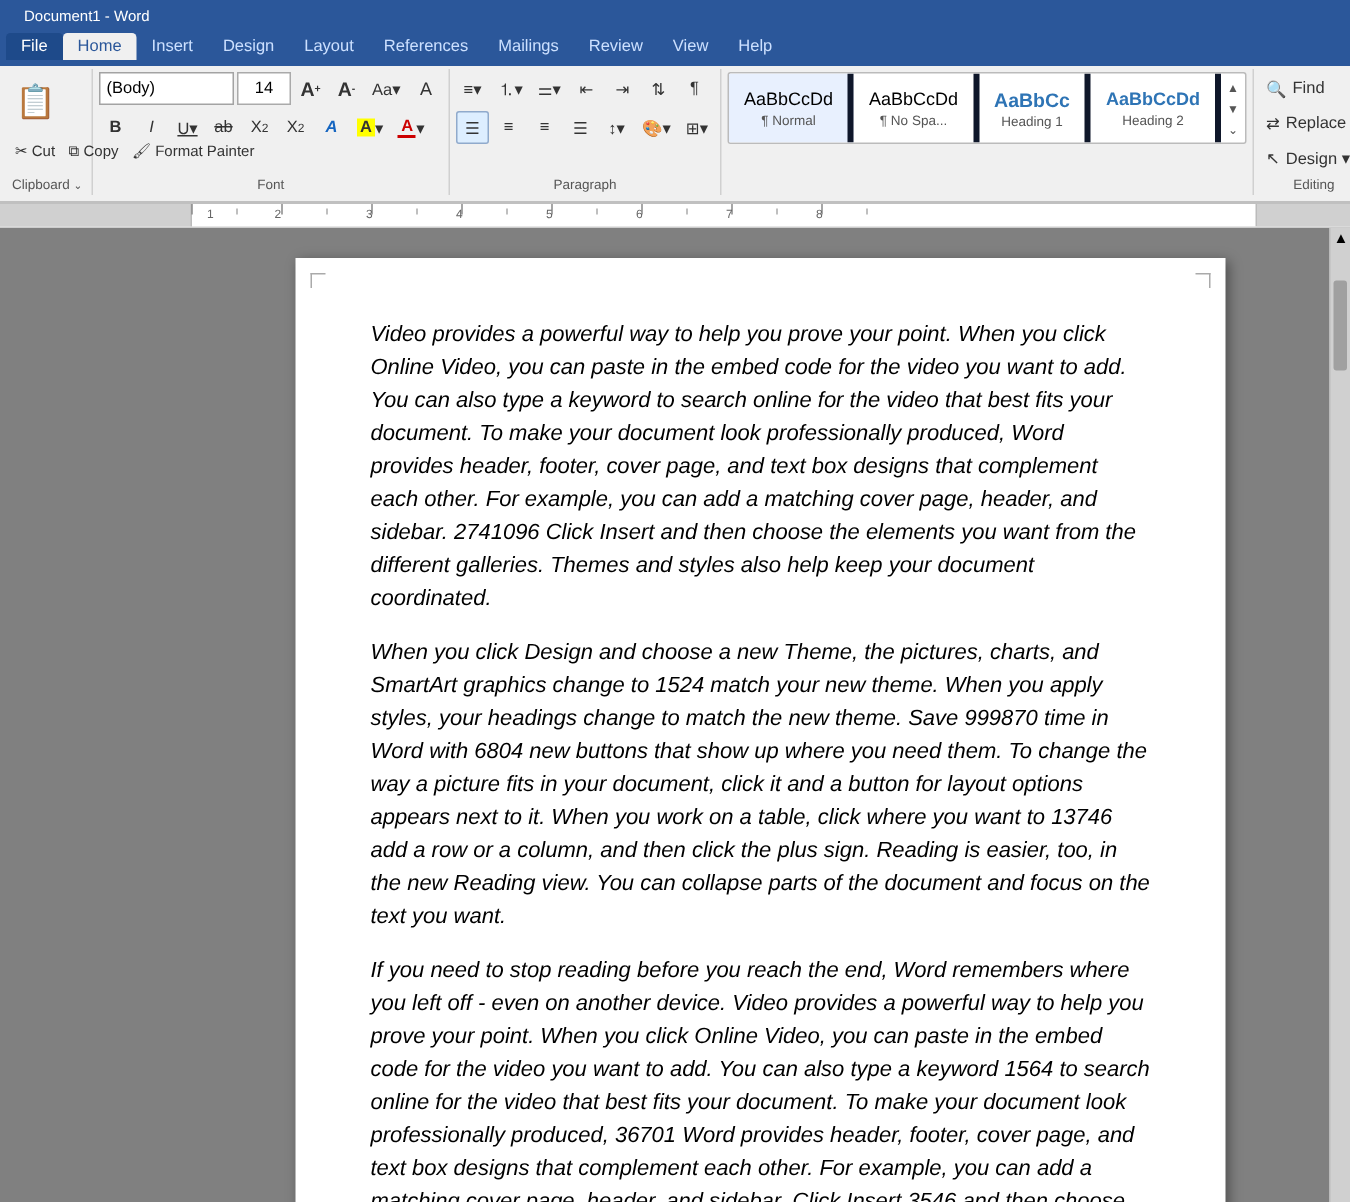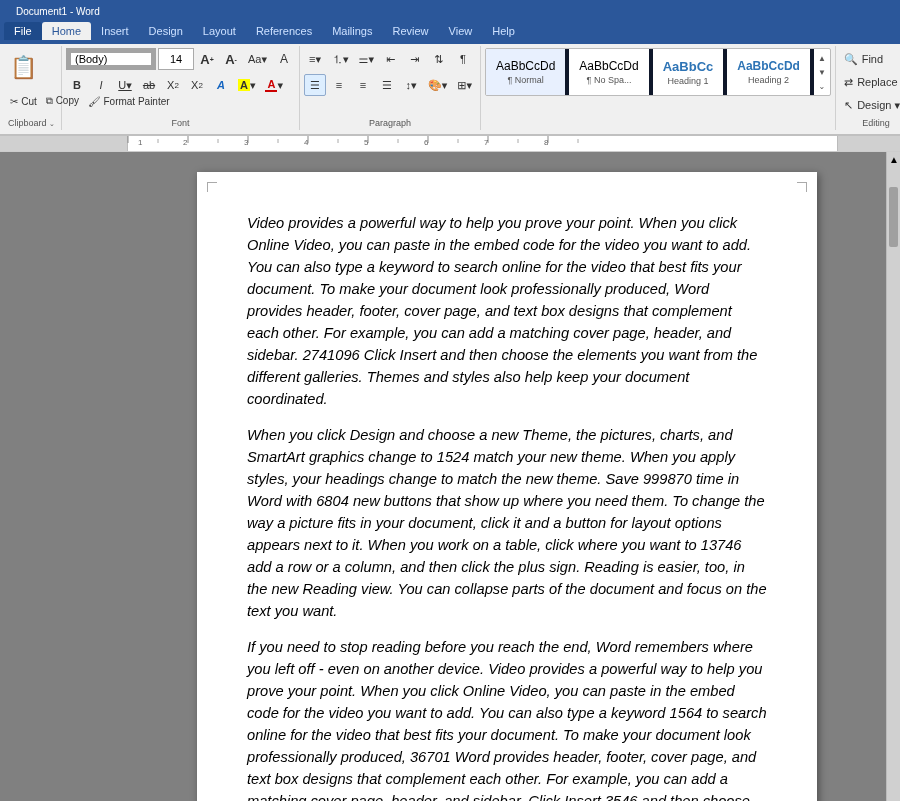--- a/index.html
+++ b/index.html
@@ -47,21 +47,21 @@
       color: #333;
       background: transparent;
       border: 1px solid transparent;
       white-space: nowrap;
     }
     .rb-btn.active { background: #ddeeff; border-color: #90aacc; }
 
     .font-name-box {
       width: 90px;
       height: 22px;
-      border: 5px solid #a3a3a3;
+      border: 1px solid #a3a3a3;
       padding: 0 4px;
       font-size: 11px;
       background: white;
     }
     .font-size-box {
       width: 36px;
       height: 22px;
       border: 1px solid #aaa;
       padding: 0 4px;
       font-size: 11px;

